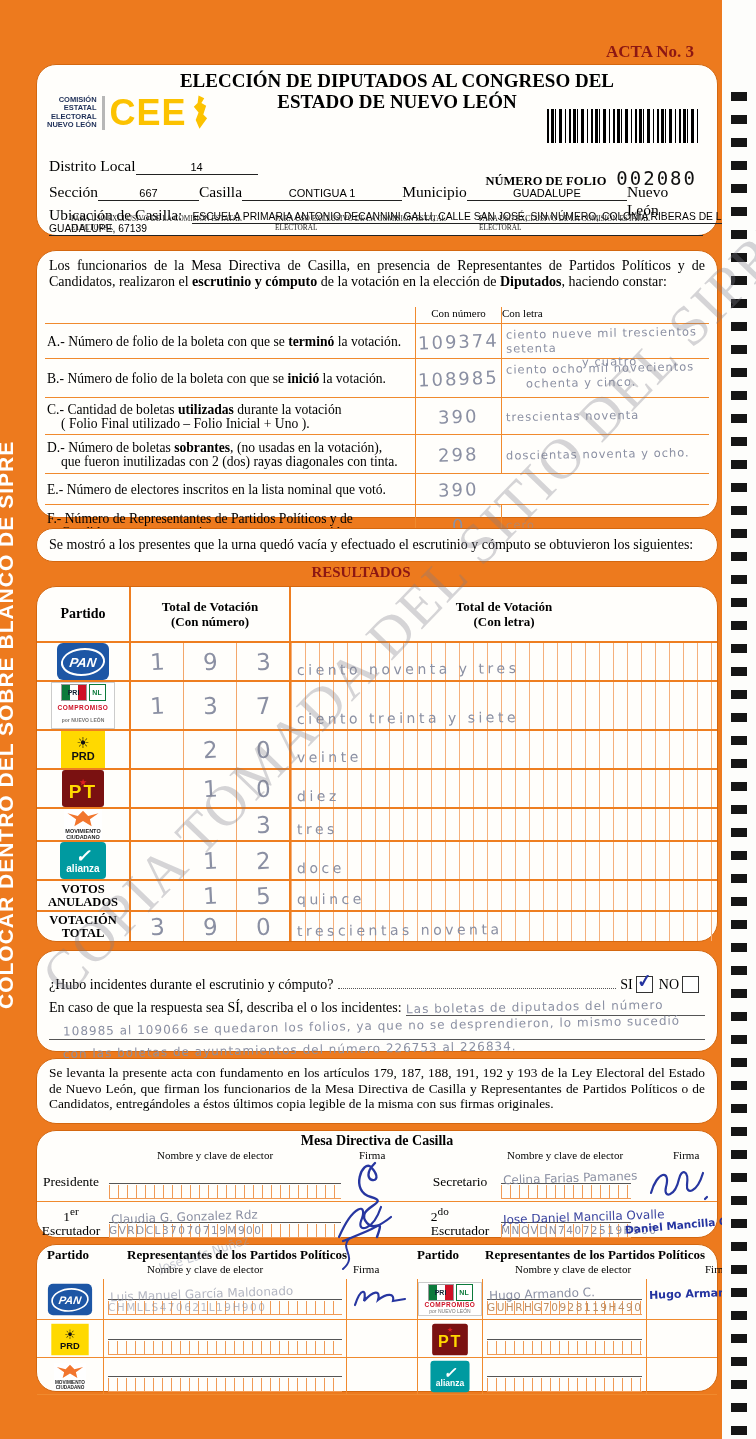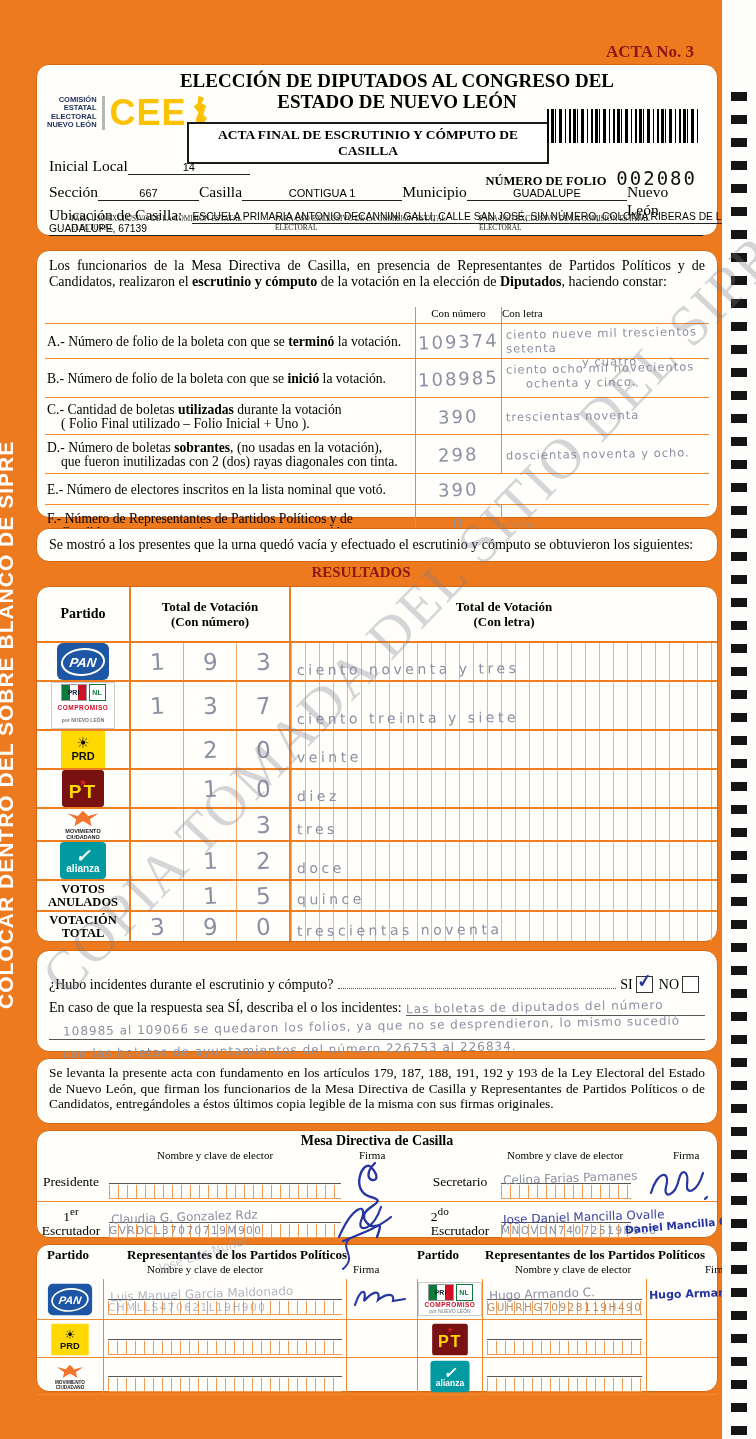--- a/index.html
+++ b/index.html
@@ -12,21 +12,21 @@
        background:repeating-linear-gradient(180deg,#151515 0 9px,transparent 9px 23px);}
   .side-text{position:absolute;left:-6px;top:430px;height:590px;width:42px;z-index:4;
        writing-mode:vertical-rl;transform:rotate(180deg);text-align:center;
        color:#fff;font-family:"Liberation Sans","DejaVu Sans",sans-serif;
        font-weight:bold;font-size:21px;letter-spacing:1px;white-space:nowrap;}
   .acta-no{position:absolute;top:42px;right:62px;color:#8c1713;font-weight:bold;font-size:17px;z-index:2;}
   .watermark{position:absolute;left:52px;top:952px;transform:rotate(-46deg);transform-origin:0 50%;
        font-size:57px;letter-spacing:2px;color:rgba(125,125,138,.32);white-space:nowrap;z-index:40;
        pointer-events:none;font-family:"Liberation Serif",serif;}
   .card{position:absolute;left:36px;width:682px;background:#fffefb;border:1px solid #d4670f;
-       border-radius:13px;box-sizing:border-box;z-index:2;}
+       border-radius:20px;box-sizing:border-box;z-index:2;}
   
   .header-card{top:64px;height:172px;}
   .h-title{position:absolute;left:120px;right:80px;top:5px;text-align:center;font-weight:bold;
        font-size:19px;line-height:21px;color:#000;}
   .cee{position:absolute;left:10px;top:30px;display:flex;align-items:center;}
   .cee-org{font-family:"Liberation Sans",sans-serif;font-weight:bold;font-size:7.5px;line-height:8.5px;
        color:#1c2d56;text-align:right;}
   .cee-bar{width:3px;height:34px;background:#b7b7b7;margin:0 5px;}
   .cee-acronym{color:#fcc200;font-family:"Liberation Sans",sans-serif;font-weight:bold;
        font-size:36px;letter-spacing:1px;line-height:34px;}
@@ -211,28 +211,27 @@
           <div>ESTATAL</div>
         <div>ELECTORAL</div>
           <div>NUEVO LEÓN</div>
       </div>
       <div class="cee-bar"></div>
       <b class="cee-acronym">CEE</b>
       <svg class="cee-shape" viewBox="0 0 20 36" width="19" height="35">
         <path d="M9 0 L15 3 L12 8 L17 11 L14 20 L18 24 L10 35 L6 26 L9 18 L4 12 L8 8 Z" fill="#fcc200"></path>
       </svg>
     </div>
-    <div class="h-subtitle">ACTA FINAL DE ESCRUTINIO Y CÓMPUTO DE CASILLA</div>
     <div class="barcode"></div>
     <div class="folio">
       <span class="folio-label">NÚMERO DE FOLIO</span>
       <span class="folio-value">002080</span>
     </div>
     <div class="fld-row r-distrito">
-      <span>Inicial Local</span>
+      <span>Distrito Local</span>
       <span class="uval" style="width:110px">14</span>
     </div>
     <div class="fld-row r-seccion">
       <span>Sección</span>
       <span class="uval" style="width:90px">667</span>
       <span>Casilla</span>
       <span class="uval" style="width:150px">CONTIGUA 1</span>
       <span>Municipio</span>
       <span class="uval" style="width:150px">GUADALUPE</span>
       <span>Nuevo León</span>

